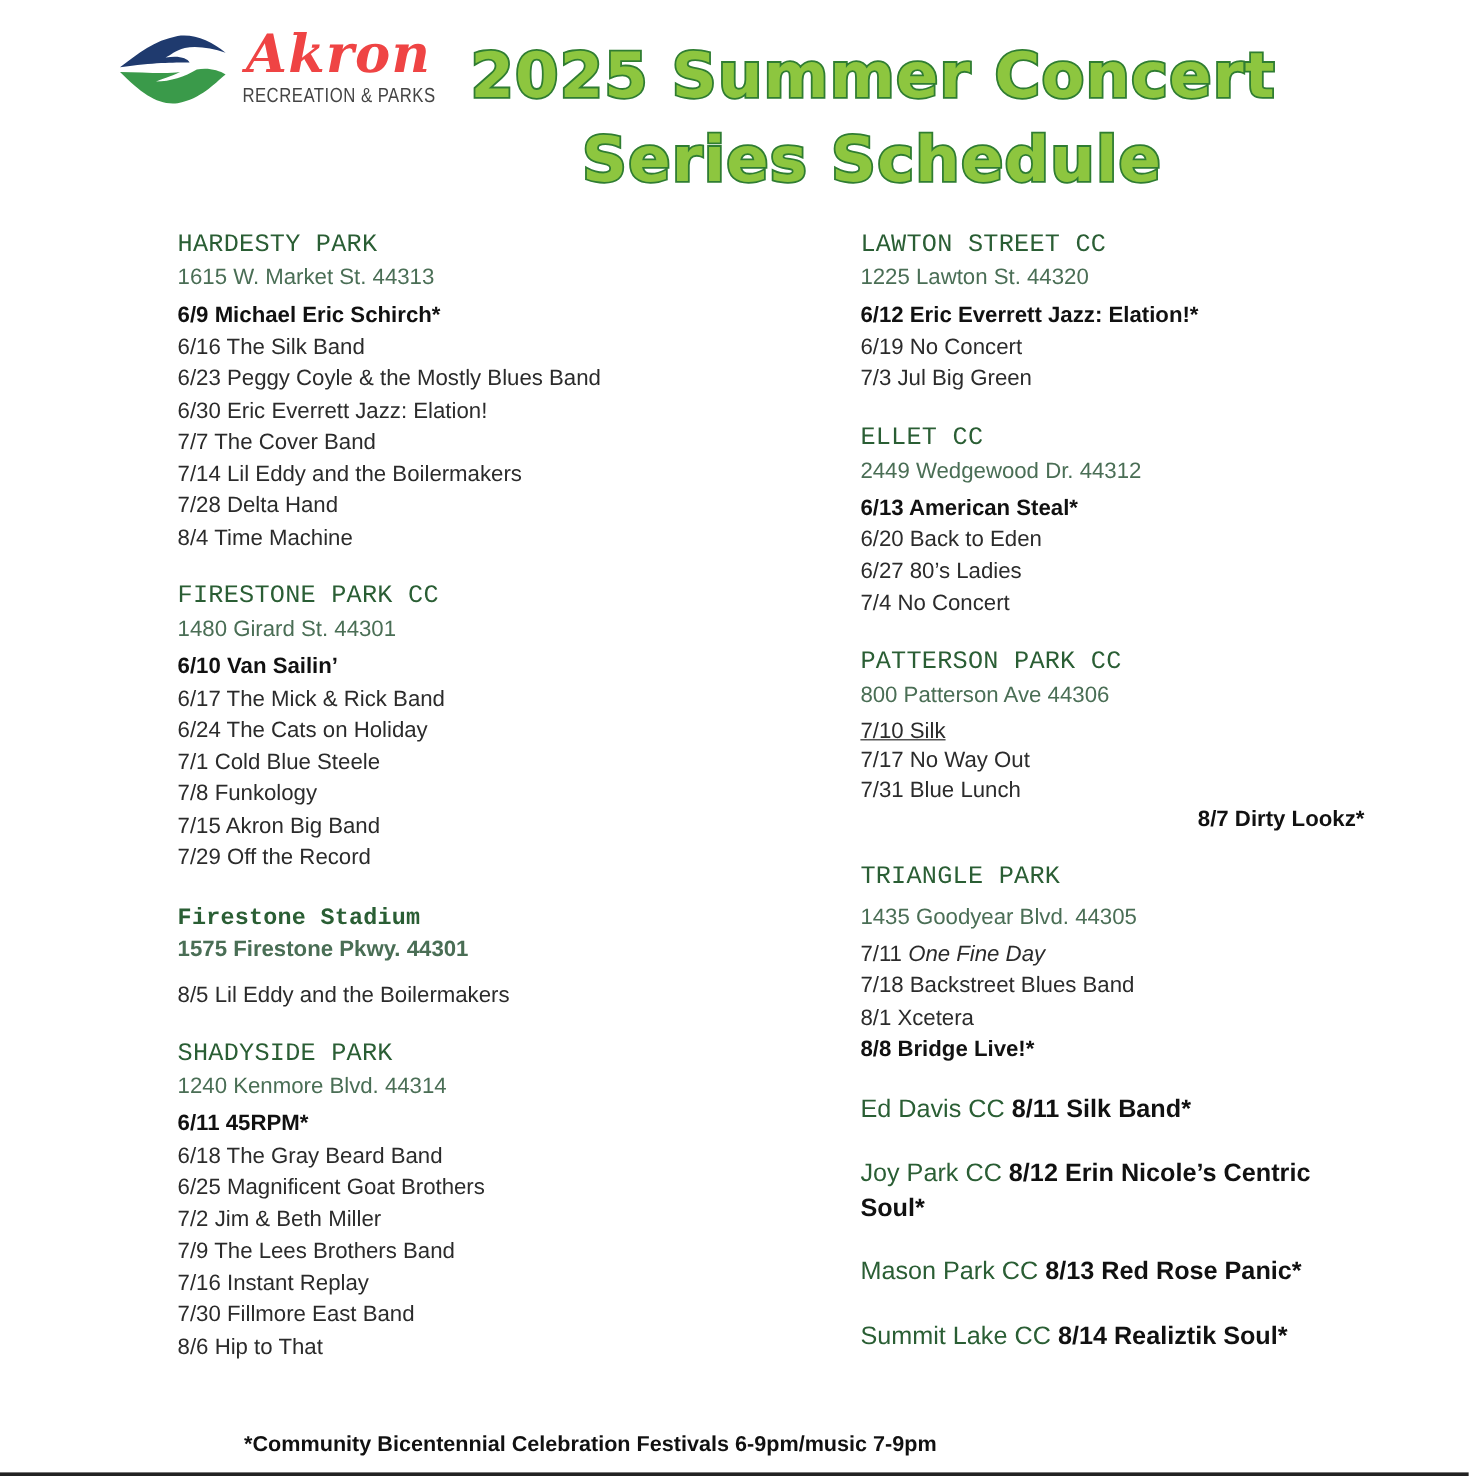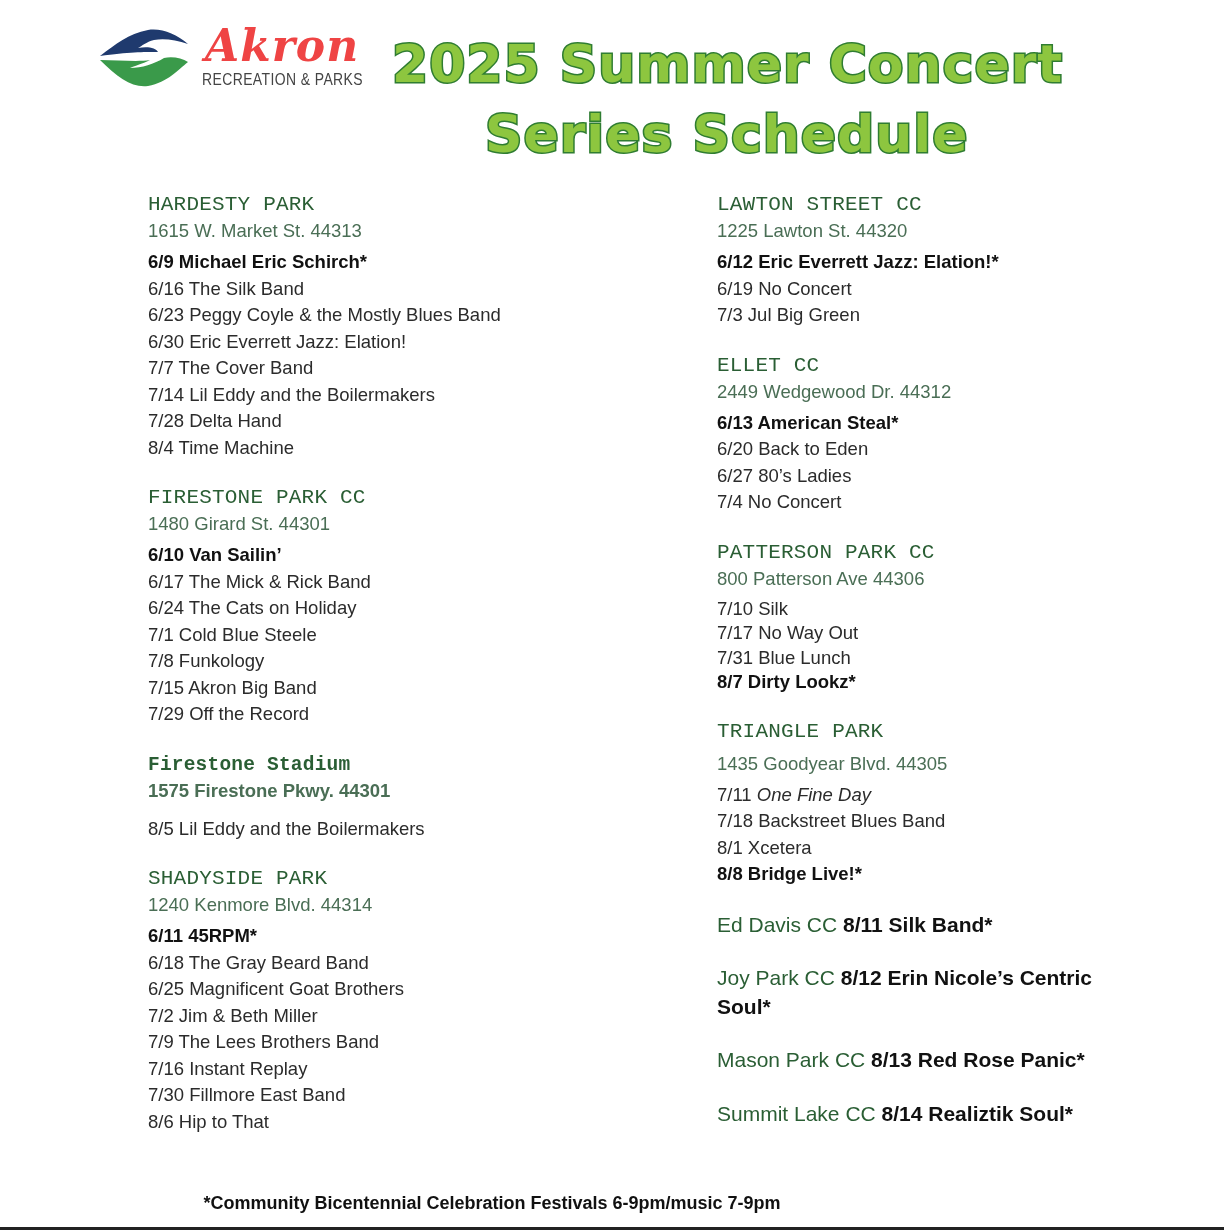--- a/index.html
+++ b/index.html
@@ -137,24 +137,24 @@
     <div class="venue-addr">2449 Wedgewood Dr. 44312</div>
     <div class="event bold">6/13 American Steal*</div>
     <div class="event">6/20 Back to Eden</div>
     <div class="event">6/27 80’s Ladies</div>
     <div class="event">7/4 No Concert</div>
   </div>
 
   <div class="venue" style="margin-bottom:24px;">
     <div class="venue-name">PATTERSON PARK CC</div>
     <div class="venue-addr">800 Patterson Ave 44306</div>
-    <div class="event" style="line-height:24.5px;">7/10 Silk</div>
+    <div class="event" style="line-height:24.5px;text-decoration:underline;">7/10 Silk</div>
     <div class="event" style="line-height:24.5px;">7/17 No Way Out</div>
     <div class="event" style="line-height:24.5px;">7/31 Blue Lunch</div>
-    <div class="event bold" style="line-height:24.5px;">8/7 Dirty Lookz*</div>
+    <div class="event bold" style="line-height:24.5px;text-align:right;">8/7 Dirty Lookz*</div>
   </div>
 
   <div class="venue" style="margin-bottom:22px;">
     <div class="venue-name" style="margin-bottom:6px;">TRIANGLE PARK</div>
     <div class="venue-addr">1435 Goodyear Blvd. 44305</div>
     <div class="event"><span>7/11</span> <span class="italic">One Fine Day</span></div>
     <div class="event">7/18 Backstreet Blues Band</div>
     <div class="event">8/1 Xcetera</div>
     <div class="event bold">8/8 Bridge Live!*</div>
   </div>

